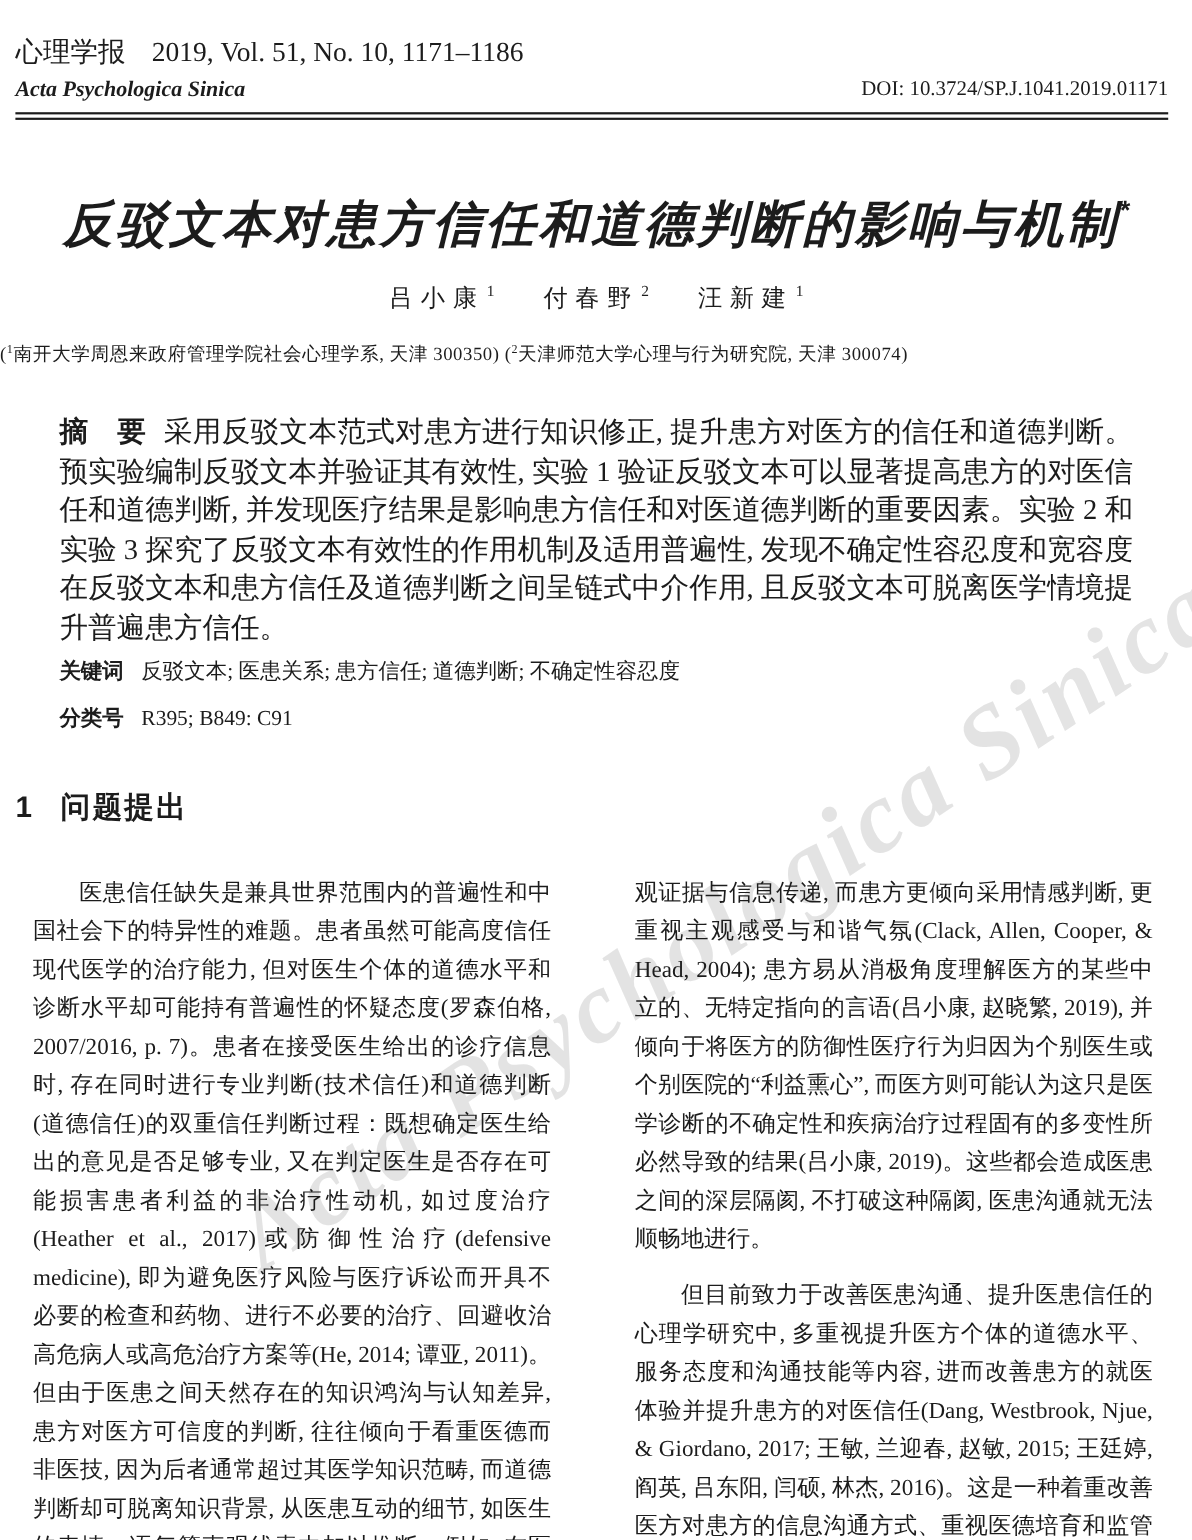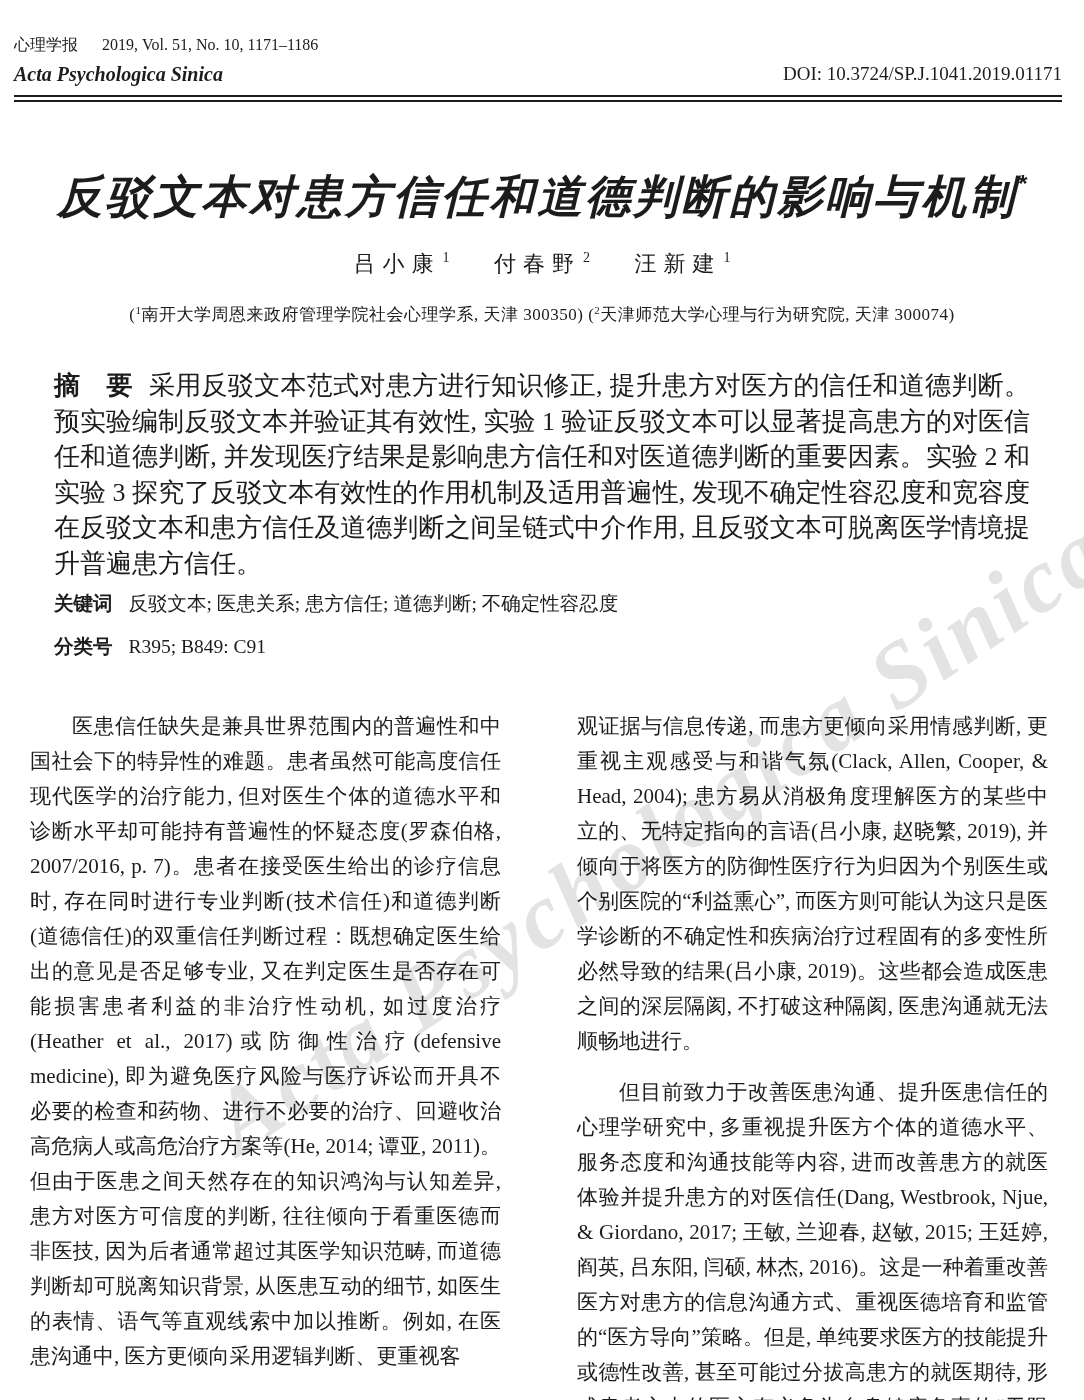--- a/index.html
+++ b/index.html
@@ -22,21 +22,21 @@
     white-space:nowrap;
     z-index:0;
     pointer-events:none;
   }
   .content { position:relative; z-index:1; }
 
   .page-header {
     display:flex; justify-content:space-between; align-items:flex-end;
     margin:30px 22px 0 14px;
   }
-  .hdr-line1 { font-size:16px; }
+  .hdr-line1 { font-size:25px; }
   .hdr-journal-cn { margin-right:24px; }
   .hdr-line2 {
     margin-top:7px;
     font-size:20px; font-weight:bold; font-style:italic;
   }
   .hdr-doi { font-size:19px; padding-bottom:1px;margin-top:33px; }
 
   .double-rule {
     margin:9px 22px 0 14px;
     height:3px;
@@ -59,21 +59,20 @@
     margin-top:25px;
     text-align:center;
     font-size:22px;
     letter-spacing:7px;
   }
   .author { margin:0 16px; }
   .author sup { font-size:14px; letter-spacing:0; vertical-align:9px; margin-left:2px; }
 
   .affiliations {
     margin-top:24px;
-    text-align:center;
     font-size:17px;
     letter-spacing:0.5px;
   }
   .affiliation sup { font-size:11px; vertical-align:6px; }
 
   .abstract {
     margin:42px 54px 0;
     font-size:26px;
     line-height:35.5px;
     text-align:justify;
@@ -151,20 +150,23 @@
     </div>
 
     <div class="kv-line">
       <span class="label-hei">关键词</span><span>反驳文本; 医患关系; 患方信任; 道德判断; 不确定性容忍度</span>
     </div>
 
     <div class="kv-line">
       <span class="label-hei">分类号</span><span>R395; B849: C91</span>
     </div>
 
+    <h2 class="section-heading">
+      <span class="section-number">1</span><span>问题提出</span>
+    </h2>
 
     <div class="columns">
       <div class="col">
         <p class="indent">医患信任缺失是兼具世界范围内的普遍性和中国社会下的特异性的难题。患者虽然可能高度信任现代医学的治疗能力, 但对医生个体的道德水平和诊断水平却可能持有普遍性的怀疑态度(罗森伯格, 2007/2016, p. 7)。患者在接受医生给出的诊疗信息时, 存在同时进行专业判断(技术信任)和道德判断(道德信任)的双重信任判断过程：既想确定医生给出的意见是否足够专业, 又在判定医生是否存在可能损害患者利益的非治疗性动机, 如过度治疗(Heather et al., 2017)或防御性治疗(defensive medicine), 即为避免医疗风险与医疗诉讼而开具不必要的检查和药物、进行不必要的治疗、回避收治高危病人或高危治疗方案等(He, 2014; 谭亚, 2011)。但由于医患之间天然存在的知识鸿沟与认知差异, 患方对医方可信度的判断, 往往倾向于看重医德而非医技, 因为后者通常超过其医学知识范畴, 而道德判断却可脱离知识背景, 从医患互动的细节, 如医生的表情、语气等直观线索中加以推断。例如, 在医患沟通中, 医方更倾向采用逻辑判断、更重视客</p>
       </div>
       <div class="col">
         <p>观证据与信息传递, 而患方更倾向采用情感判断, 更重视主观感受与和谐气氛(Clack, Allen, Cooper, &amp; Head, 2004); 患方易从消极角度理解医方的某些中立的、无特定指向的言语(吕小康, 赵晓繁, 2019), 并倾向于将医方的防御性医疗行为归因为个别医生或个别医院的“利益熏心”, 而医方则可能认为这只是医学诊断的不确定性和疾病治疗过程固有的多变性所必然导致的结果(吕小康, 2019)。这些都会造成医患之间的深层隔阂, 不打破这种隔阂, 医患沟通就无法顺畅地进行。</p>
         <p class="indent">但目前致力于改善医患沟通、提升医患信任的心理学研究中, 多重视提升医方个体的道德水平、服务态度和沟通技能等内容, 进而改善患方的就医体验并提升患方的对医信任(Dang, Westbrook, Njue, &amp; Giordano, 2017; 王敏, 兰迎春, 赵敏, 2015; 王廷婷, 阎英, 吕东阳, 闫硕, 林杰, 2016)。这是一种着重改善医方对患方的信息沟通方式、重视医德培育和监管的“医方导向”策略。但是, 单纯要求医方的技能提升或德性改善, 甚至可能过分拔高患方的就医期待, 形成患者心中的医方有义务为自身健康负责的“无限责任意识”, 与医方群体自我保护式的</p>
       </div>
     </div>

